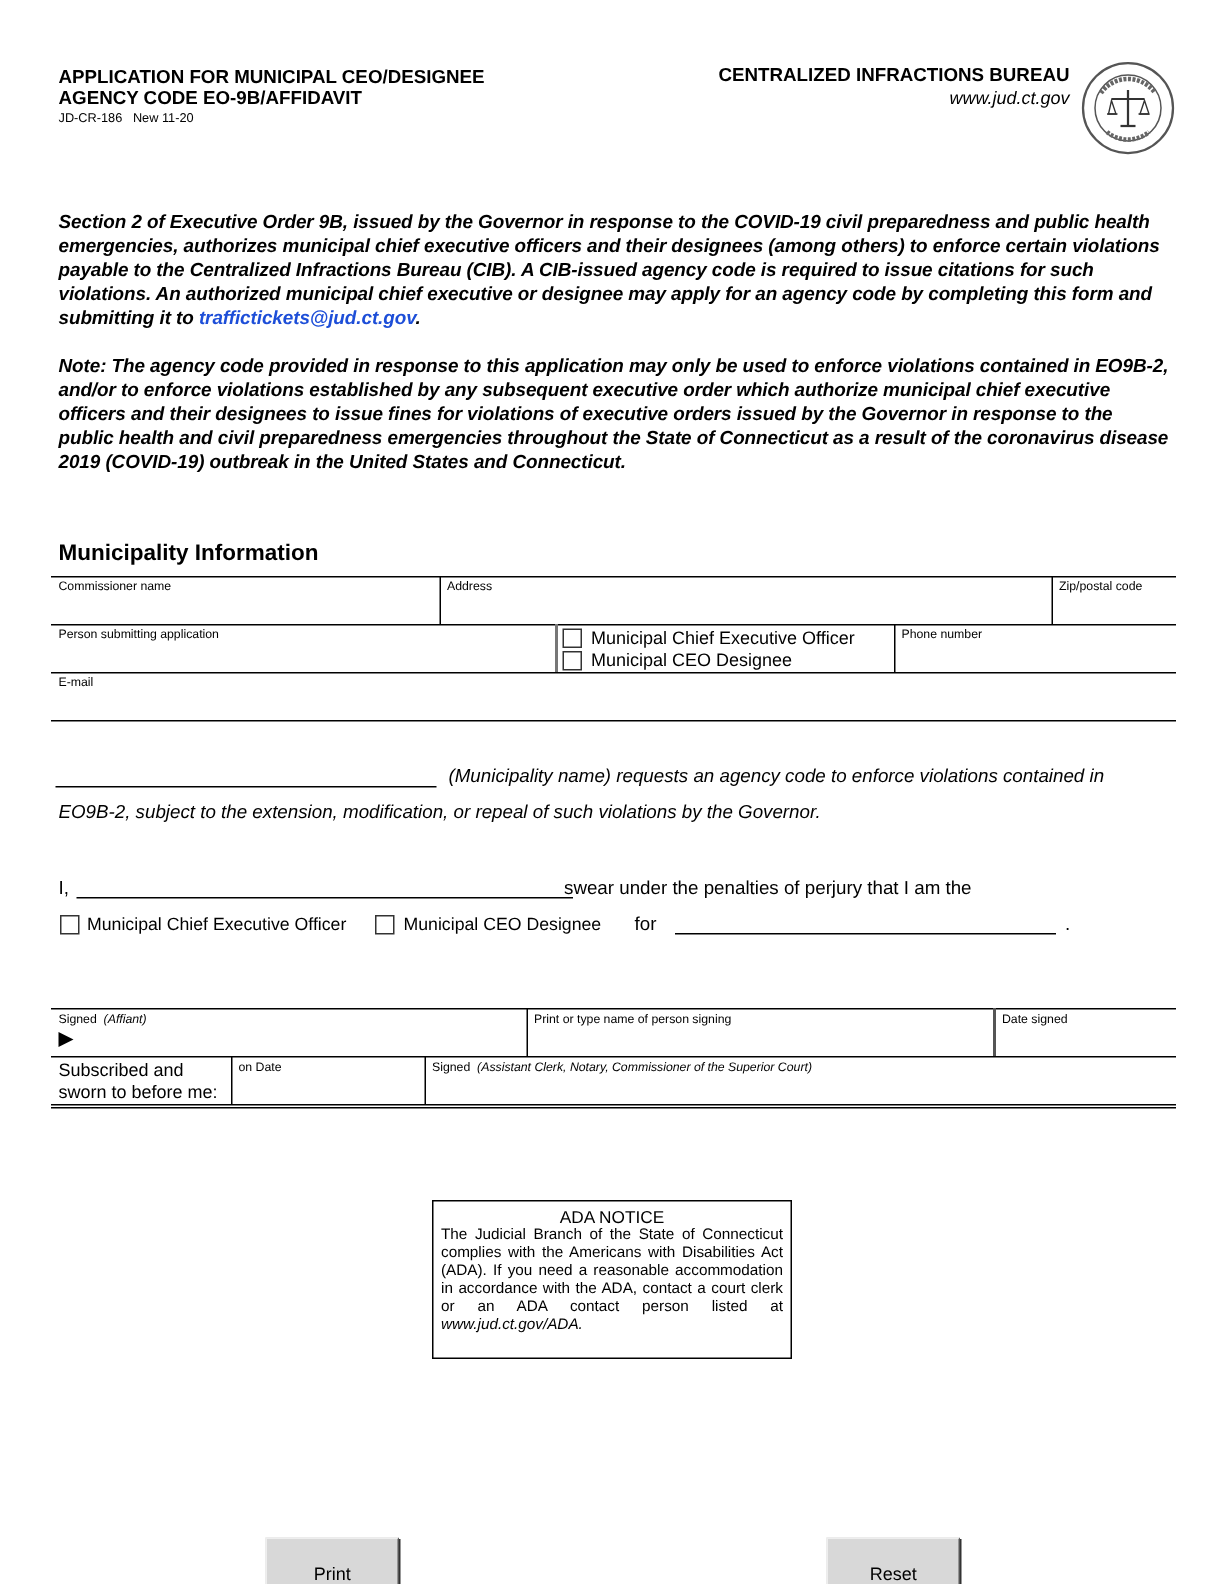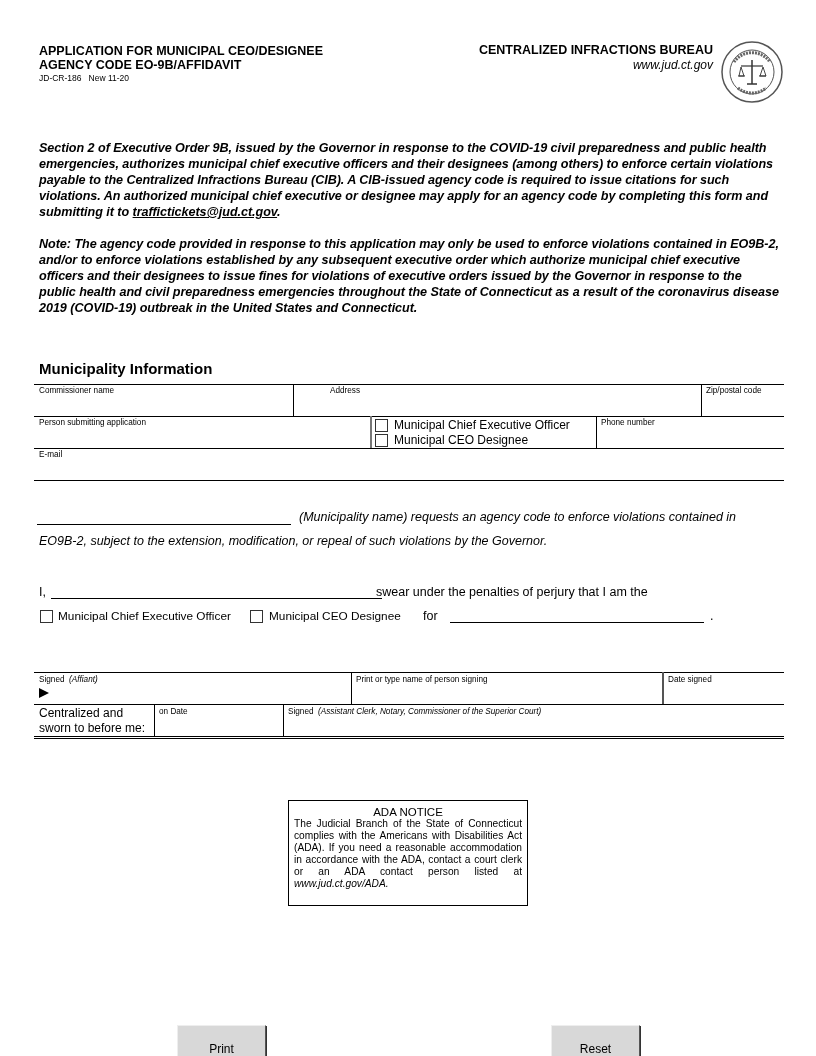--- a/index.html
+++ b/index.html
@@ -5,21 +5,21 @@
   html, body { margin:0; padding:0; background:#ffffff; }
   body { width:816px; height:1056px; position:relative; overflow:hidden; font-family:"Liberation Sans", sans-serif; color:#000; }
   .abs { position:absolute; }
   .hdr-title { left:39px; top:44px; font-weight:bold; font-size:12.5px; line-height:14px; }
   .hdr-code { left:39px; top:73px; font-size:8.5px; }
   .hdr-right { right:103px; top:42px; text-align:right; font-size:12.5px; line-height:16px; }
   .hdr-right .b { font-weight:bold; }
   .hdr-right .url { font-style:italic; font-size:12px; line-height:14px; }
   .seal { left:720px; top:40px; width:64px; height:64px; }
   .para { left:39px; width:742px; font-size:12.6px; font-weight:bold; font-style:italic; line-height:16px; letter-spacing:-0.05px; }
-  .para a { color:#000000; text-decoration:underline; }
+  .para a { color:#1d4ed8; }
   .section-title { left:39px; top:360px; font-size:15px; font-weight:bold; }
   .lbl { font-size:8.2px; position:absolute; }
   .hline { position:absolute; height:0; border-top:1px solid #000; }
   .vline { position:absolute; width:0; border-left:1px solid #000; }
   .cb { position:absolute; width:11px; height:11px; border:1px solid #333; background:#fff; }
   .cbtxt { position:absolute; font-size:12px; }
   .body-txt { position:absolute; font-size:12.5px; font-style:italic; }
   .body-plain { position:absolute; font-size:12.5px; }
   .blank { position:absolute; border-bottom:1px solid #000; height:0; }
   .ada { left:288px; top:800px; width:228px; height:94px; border:1px solid #000; padding:5px 5px; font-size:10.2px; line-height:12px; text-align:justify; box-sizing:content-box; }
@@ -67,21 +67,21 @@
 <div class="hline" style="left:34px; top:416px; width:750px;"></div>
 <div class="hline" style="left:34px; top:448px; width:750px;"></div>
 <div class="hline" style="left:34px; top:480px; width:750px;"></div>
 <div class="vline" style="left:293px; top:384px; height:32px;"></div>
 <div class="vline" style="left:701px; top:384px; height:32px;"></div>
 <div class="vline" style="left:370px; top:416px; height:32px; border-left:2px solid #777;"></div>
 <div class="vline" style="left:596px; top:416px; height:32px;"></div>
 
 <div class="lbl" style="left:39px; top:386px;">Commissioner name</div>
 <div class="abs" style="left:36px; top:396px; width:254px; height:18px;"></div>
-<div class="lbl" style="left:298px; top:386px;margin-left:32px;">Address</div>
+<div class="lbl" style="left:298px; top:386px;">Address</div>
 <div class="abs" style="left:296px; top:396px; width:402px; height:18px;"></div>
 <div class="lbl" style="left:706px; top:386px;">Zip/postal code</div>
 <div class="abs" style="left:704px; top:396px; width:78px; height:18px;"></div>
 
 <div class="lbl" style="left:39px; top:418px;">Person submitting application</div>
 <div class="abs" style="left:36px; top:428px; width:330px; height:18px;"></div>
 
 <div class="cb" style="left:375px; top:419px;"></div>
 <div class="cbtxt" style="left:394px; top:418px;">Municipal Chief Executive Officer</div>
 <div class="cb" style="left:375px; top:434px;"></div>
@@ -123,21 +123,21 @@
 </div>
 <div class="abs" style="left:39px; top:688px; width:0; height:0; border-left:10px solid #000; border-top:5px solid transparent; border-bottom:5px solid transparent;"></div>
 <div class="abs" style="left:52px; top:684px; width:296px; height:18px;"></div>
 
 <div class="lbl" style="left:356px; top:675px;">Print or type name of person signing</div>
 <div class="abs" style="left:354px; top:684px; width:305px; height:18px;"></div>
 <div class="lbl" style="left:668px; top:675px;">Date signed</div>
 <div class="abs" style="left:666px; top:684px; width:116px; height:18px;"></div>
 
 <div class="abs" style="left:39px; top:706px; font-size:12px; line-height:15px;">
-  <div>Centralized and</div>
+  <div>Subscribed and</div>
   <div>sworn to before me:</div>
 </div>
 <div class="lbl" style="left:159px; top:707px;">on Date</div>
 <div class="abs" style="left:157px; top:716px; width:123px; height:18px;"></div>
 <div class="lbl" style="left:288px; top:707px;">
   <span>Signed</span>&nbsp;&nbsp;<i>(Assistant Clerk, Notary, Commissioner of the Superior Court)</i>
 </div>
 <div class="abs" style="left:286px; top:716px; width:496px; height:18px;"></div>
 
 <div class="abs ada">

